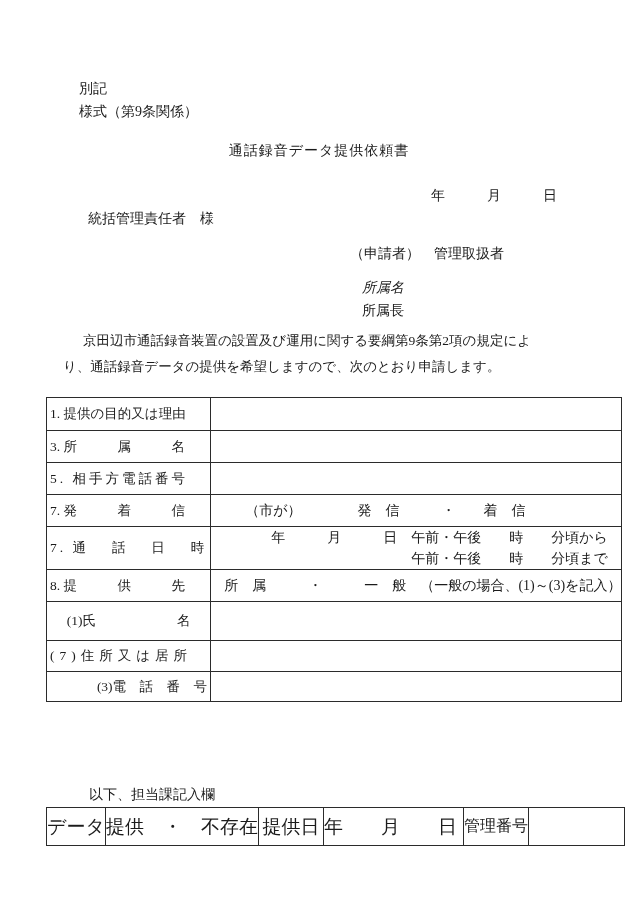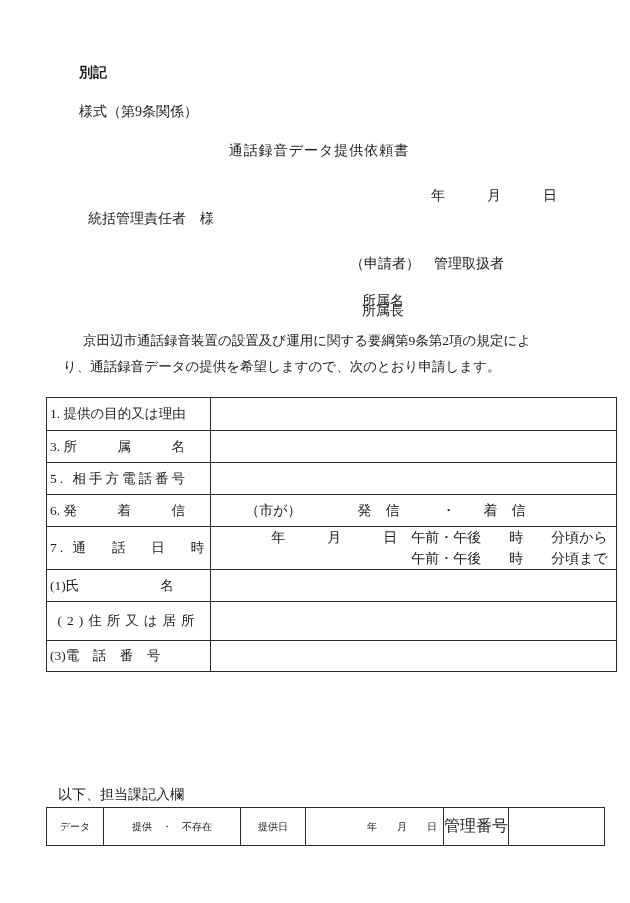--- a/index.html
+++ b/index.html
@@ -3,27 +3,27 @@
 <meta charset="utf-8">
 <style>
   html,body{margin:0;padding:0;}
   body{
     width:630px;height:903px;background:#ffffff;position:relative;
     font-family:"Liberation Serif","DejaVu Serif",serif;
     color:#1b1b1b;font-size:14px;
   }
   .abs{position:absolute;white-space:nowrap;}
   .note{left:79px;}
-  #note1{top:64px;font-weight:bold;}
+  #note1{top:80px;}
   #note2{top:103px;}
   #doc-title{top:142px;left:8px;right:0;text-align:center;letter-spacing:1px;}
   #date-line{top:187px;right:73px;text-align:right;}
   #addressee{top:210px;left:88px;}
-  #applicant-heading{top:255px;left:350px;text-align:right;}
-  #applicant-line1{top:292px;left:362px;}
+  #applicant-heading{top:245px;left:350px;text-align:right;}
+  #applicant-line1{top:279px;left:362px;font-style:italic;}
   #applicant-line2{top:302px;left:362px;}
   #body-line1{top:332px;left:63px;font-size:13.5px;text-indent:20px;}
   #body-line2{top:358px;left:63px;font-size:13.5px;text-align:center;}
 
   table{border-collapse:collapse;table-layout:fixed;}
   td{border:1px solid #2b2b2b;padding:0;vertical-align:middle;overflow:hidden;}
 
   #main-table{top:397px;left:46px;}
   #main-table td.lbl{width:140px;font-size:13.5px;padding:0 3px;}
   #main-table td.val{width:405px;font-size:14px;}
@@ -34,23 +34,23 @@
   #main-table tr:nth-child(9){height:30px;text-align:right;}
   #main-table tr:nth-child(11){height:30px;}
   .cond{font-size:12.6px;letter-spacing:-0.3px;}
   .ls{letter-spacing:3px;}
   .ls2{letter-spacing:5px;}
   .pad34{padding-left:34px;}
   .pad13{padding-left:13px;}
   .dt-line1{padding-left:60px;line-height:21px;}
   .dt-line2{padding-left:200px;line-height:21px;}
 
-  #staff-heading{top:786px;left:58px;}
+  #staff-heading{top:786px;left:89px;}
   #staff-table{top:807px;left:46px;}
-  #staff-table td{font-size:10px;height:37px;text-align:center;}
+  #staff-table td{font-size:19px;height:37px;text-align:center;}
   #staff-table td.c-date-value{text-align:right;padding-right:6px;}
   #staff-table td.c-number-label{font-size:16px;}
 </style>
 </head>
 <body>
 
 <div class="abs note" id="note1">別記</div>
 <div class="abs note" id="note2">様式（第9条関係）</div>
 
 <div class="abs" id="doc-title">通話録音データ提供依頼書</div>
@@ -74,38 +74,44 @@
   </tr>
   <tr>
     <td class="lbl">3. 所　　　属　　　名</td>
     <td class="val"></td>
   </tr>
   <tr>
     <td class="lbl ls">5. 相手方電話番号</td>
     <td class="val"></td>
   </tr>
   <tr>
-    <td class="lbl">6. 発　　　着　　　信</td>
+    <td class="lbl">7. 発　　　着　　　信</td>
     <td class="val">
           <div class="pad34">（市が）　　　　発　信　　　・　　着　信</div>
         </td>
   </tr>
   <tr>
     <td class="lbl ls">7. 通　 話　 日　 時</td>
     <td class="val">
       <div class="dt-line1">年　　　月　　　日　午前・午後　　時　　分頃から</div>
       <div class="dt-line2">午前・午後　　時　　分頃まで</div>
     </td>
   </tr>
   <tr>
+    <td class="lbl">8. 提　　　供　　　先</td>
+    <td class="val">
+          <div class="pad13">所　属　　　・　　　一　般　（一般の場合、(1)～(3)を記入）</div>
+        </td>
+  </tr>
+  <tr>
     <td class="lbl">(1)氏　　　　　　名</td>
     <td class="val"></td>
   </tr>
   <tr>
-    <td class="lbl ls2">(2)住所又は居所</td>
+    <td class="lbl ls2">(7)住所又は居所</td>
     <td class="val"></td>
   </tr>
   <tr>
     <td class="lbl">(3)電　話　番　号</td>
     <td class="val"></td>
   </tr>
 </tbody>
   </table>
 
 <div class="abs" id="staff-heading">以下、担当課記入欄</div>

